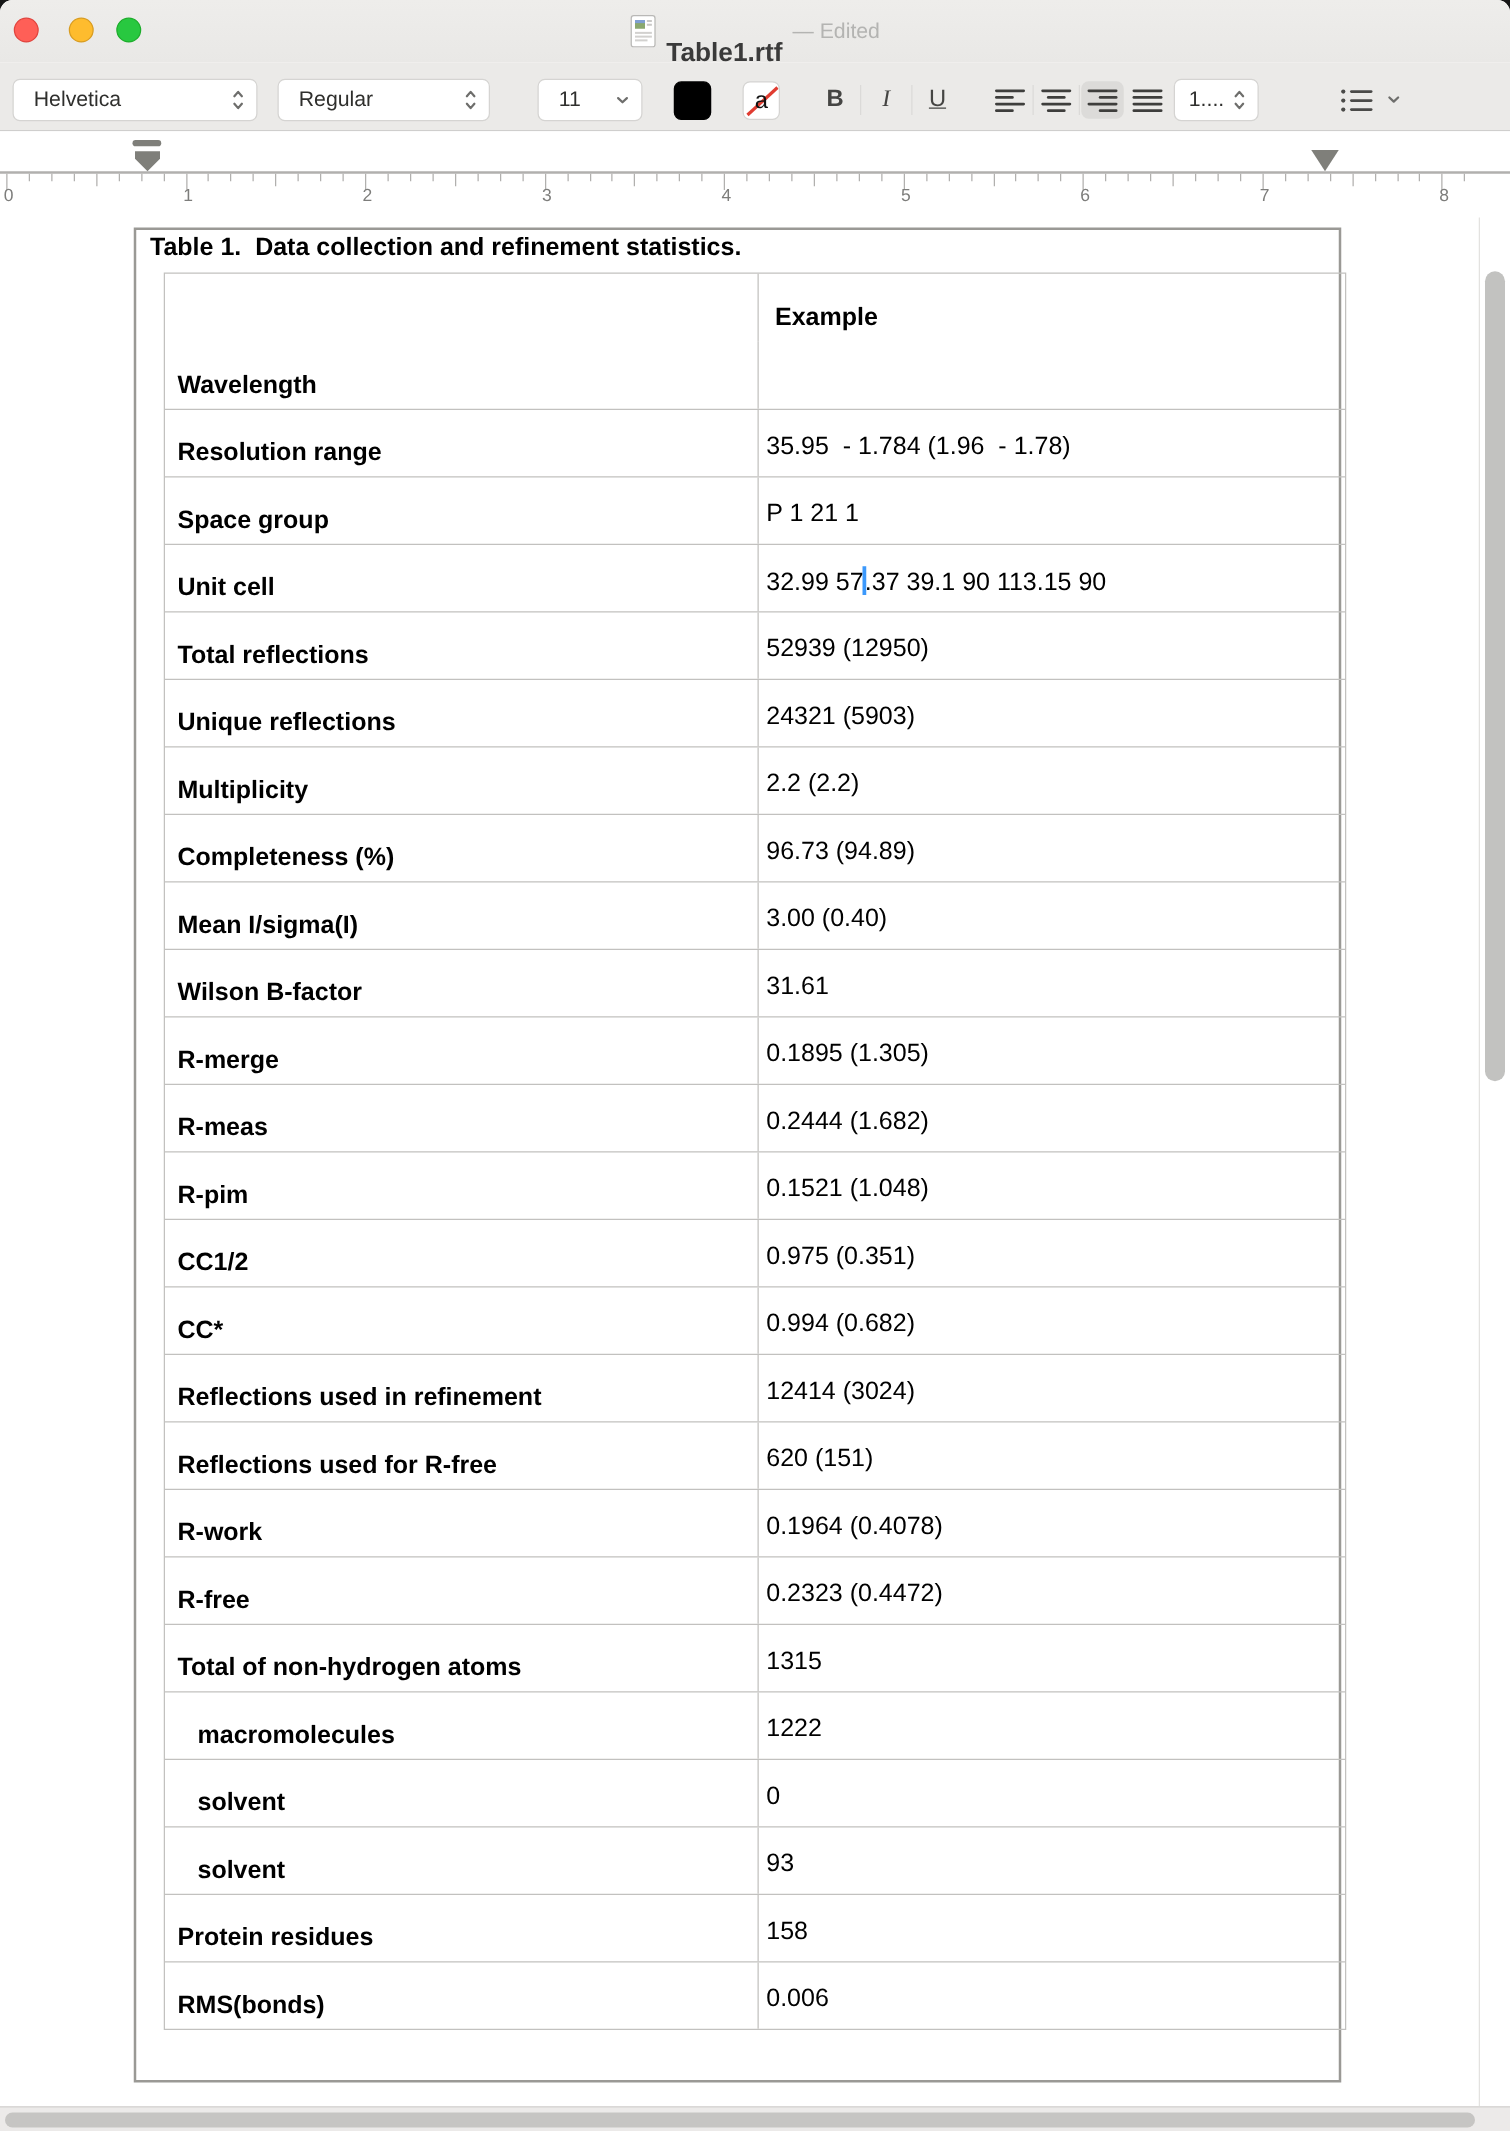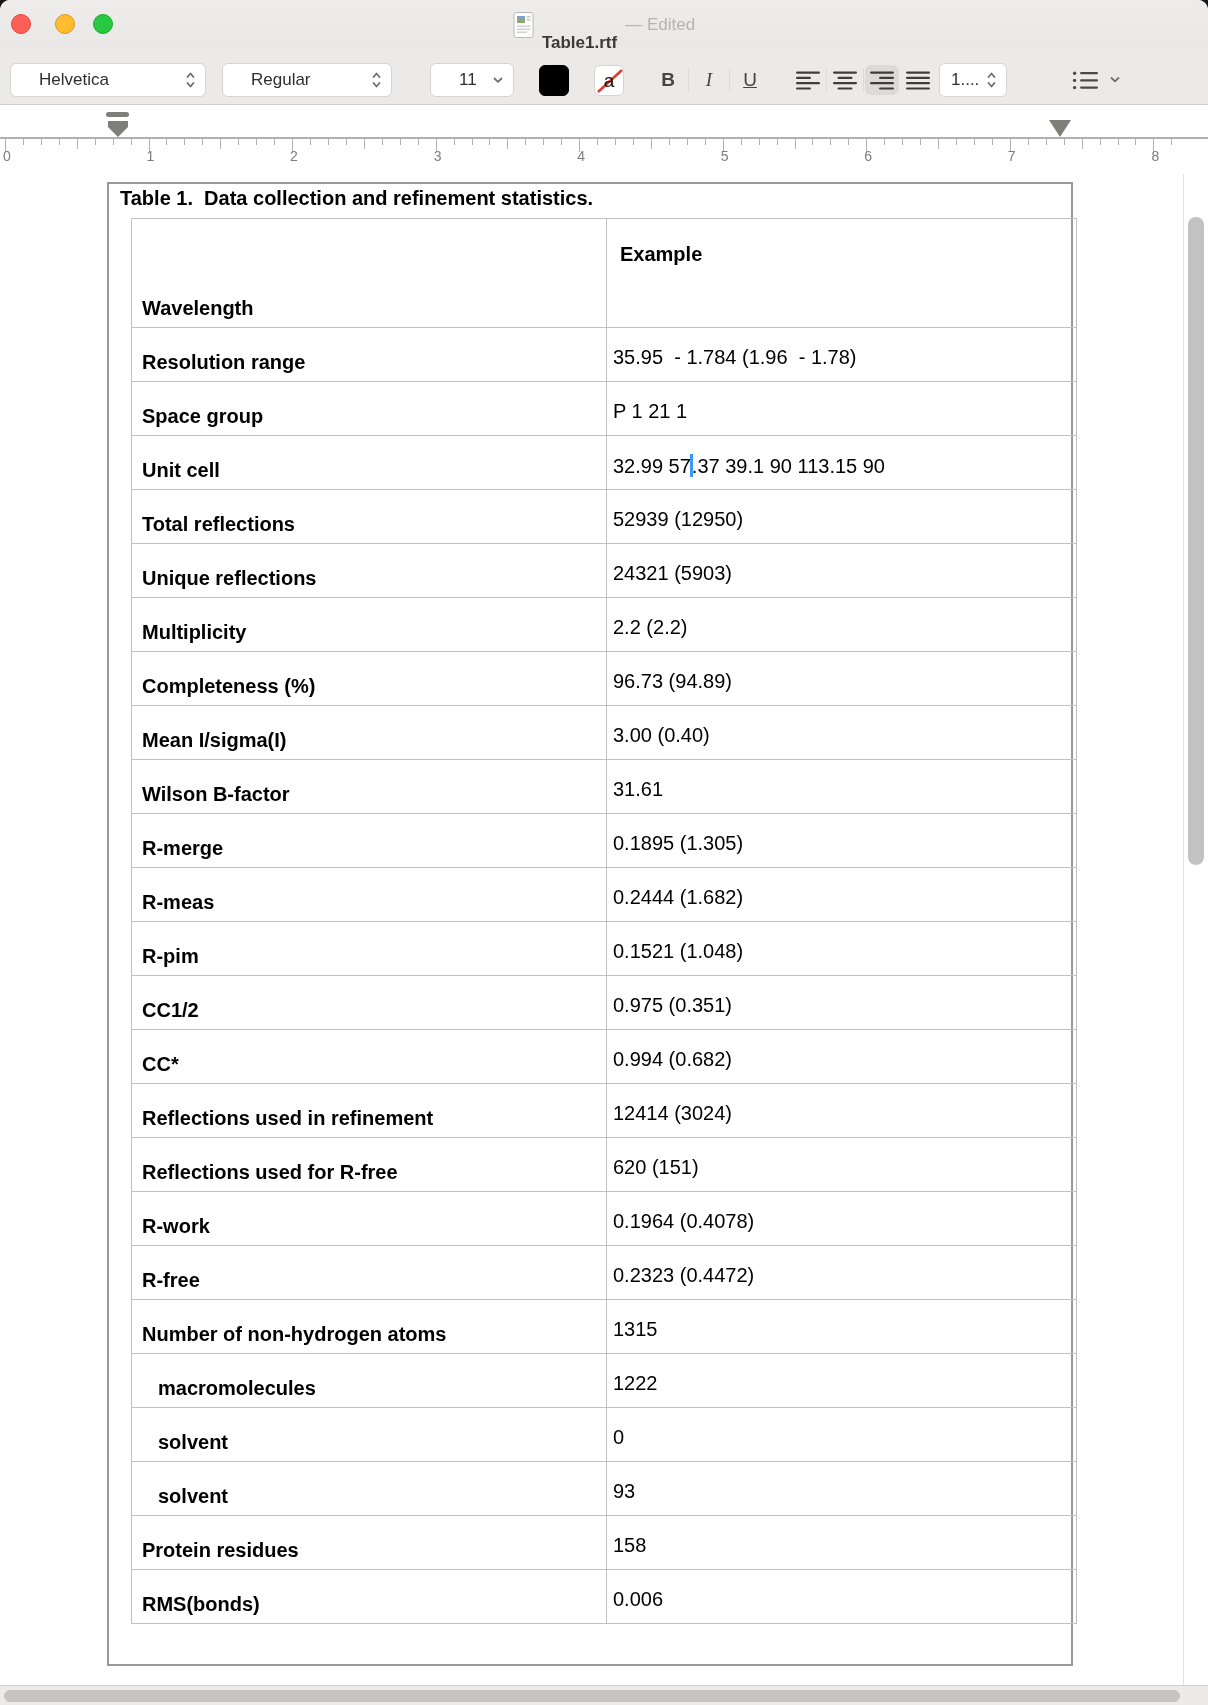--- a/index.html
+++ b/index.html
@@ -7,27 +7,27 @@
   #window { position:relative; width:1208px; height:1705px; background:#ffffff; border-radius:10px 10px 0 0; overflow:hidden; }
 
   
   .titlebar { position:absolute; left:0; top:0; width:1208px; height:50px; background:linear-gradient(#eeedeb,#e9e8e6); }
   .traffic { position:absolute; top:14px; width:20px; height:20px; border-radius:50%; }
   .t-red   { left:11px; background:#ff5f57; border:1px solid #e0443e; }
   .t-yel   { left:55px; background:#febc2e; border:1px solid #d89c21; }
   .t-grn   { left:93px; background:#28c840; border:1px solid #1dad2b; }
   .title-group { position:absolute; left:0; top:0; width:100%; height:50px; display:flex; align-items:center; justify-content:center; gap:8px; }
   .doc-icon { width:21px; height:26px; position:relative; }
-  .title-name { font-size:17px; font-weight:bold; color:#3a3a3a;margin-top:36px; }
+  .title-name { font-size:21px; font-weight:bold; color:#3a3a3a;margin-top:36px; }
   .title-edited { font-size:17px; color:#b4b4b2; }
 
   
   .toolbar { position:absolute; left:0; top:50px; width:1208px; height:55px; background:#ebeae8; border-bottom:1px solid #cfcecd; }
   .ctl { position:absolute; top:13px; height:34px; background:#ffffff; border:1px solid #d5d4d2; border-radius:6px; display:flex; align-items:center; color:#2f2f2d; font-size:17px; }
-  .ctl .lbl { padding-left:28px; flex:1; }
+  .ctl .lbl { padding-left:16px; flex:1; }
   .ctl .chev { padding-right:9px; display:flex; }
   .swatch { position:absolute; top:15px; width:30px; height:31px; border-radius:6px; }
   .sw-black { left:539px; background:#000; border:1px solid #000; }
   .sw-a { left:594px; background:#fff; border:1px solid #d5d4d2; display:flex; align-items:center; justify-content:center; position:absolute; overflow:hidden; }
   .sw-a .a-glyph { font-size:19px; color:#111; line-height:1; position:relative; z-index:1; }
   .sw-a svg { position:absolute; left:0; top:0; }
   .style-btns { position:absolute; left:648px; top:13px; height:34px; display:flex; align-items:center; gap:0; }
   .style-btn { width:40px; text-align:center; font-size:19px; color:#454543; }
   .sb-b { font-weight:bold; }
   .sb-i { font-family:"Liberation Serif","DejaVu Serif",serif; font-style:italic; }
@@ -399,21 +399,21 @@
                 <span>R-work</span>
               </div>
               <div class="tcell tvalue"><span>0.1964 (0.4078)</span></div>
             </div><div class="trow">
               <div class="tcell tlabel">
                 <span>R-free</span>
               </div>
               <div class="tcell tvalue"><span>0.2323 (0.4472)</span></div>
             </div><div class="trow">
               <div class="tcell tlabel">
-                <span>Number of non-hydrogen atoms</span>
+                <span>Total of non-hydrogen atoms</span>
               </div>
               <div class="tcell tvalue"><span>1315</span></div>
             </div><div class="trow">
               <div class="tcell tlabel indent">
                 <span>macromolecules</span>
               </div>
               <div class="tcell tvalue"><span>1222</span></div>
             </div><div class="trow">
               <div class="tcell tlabel indent">
                 <span>solvent</span>

